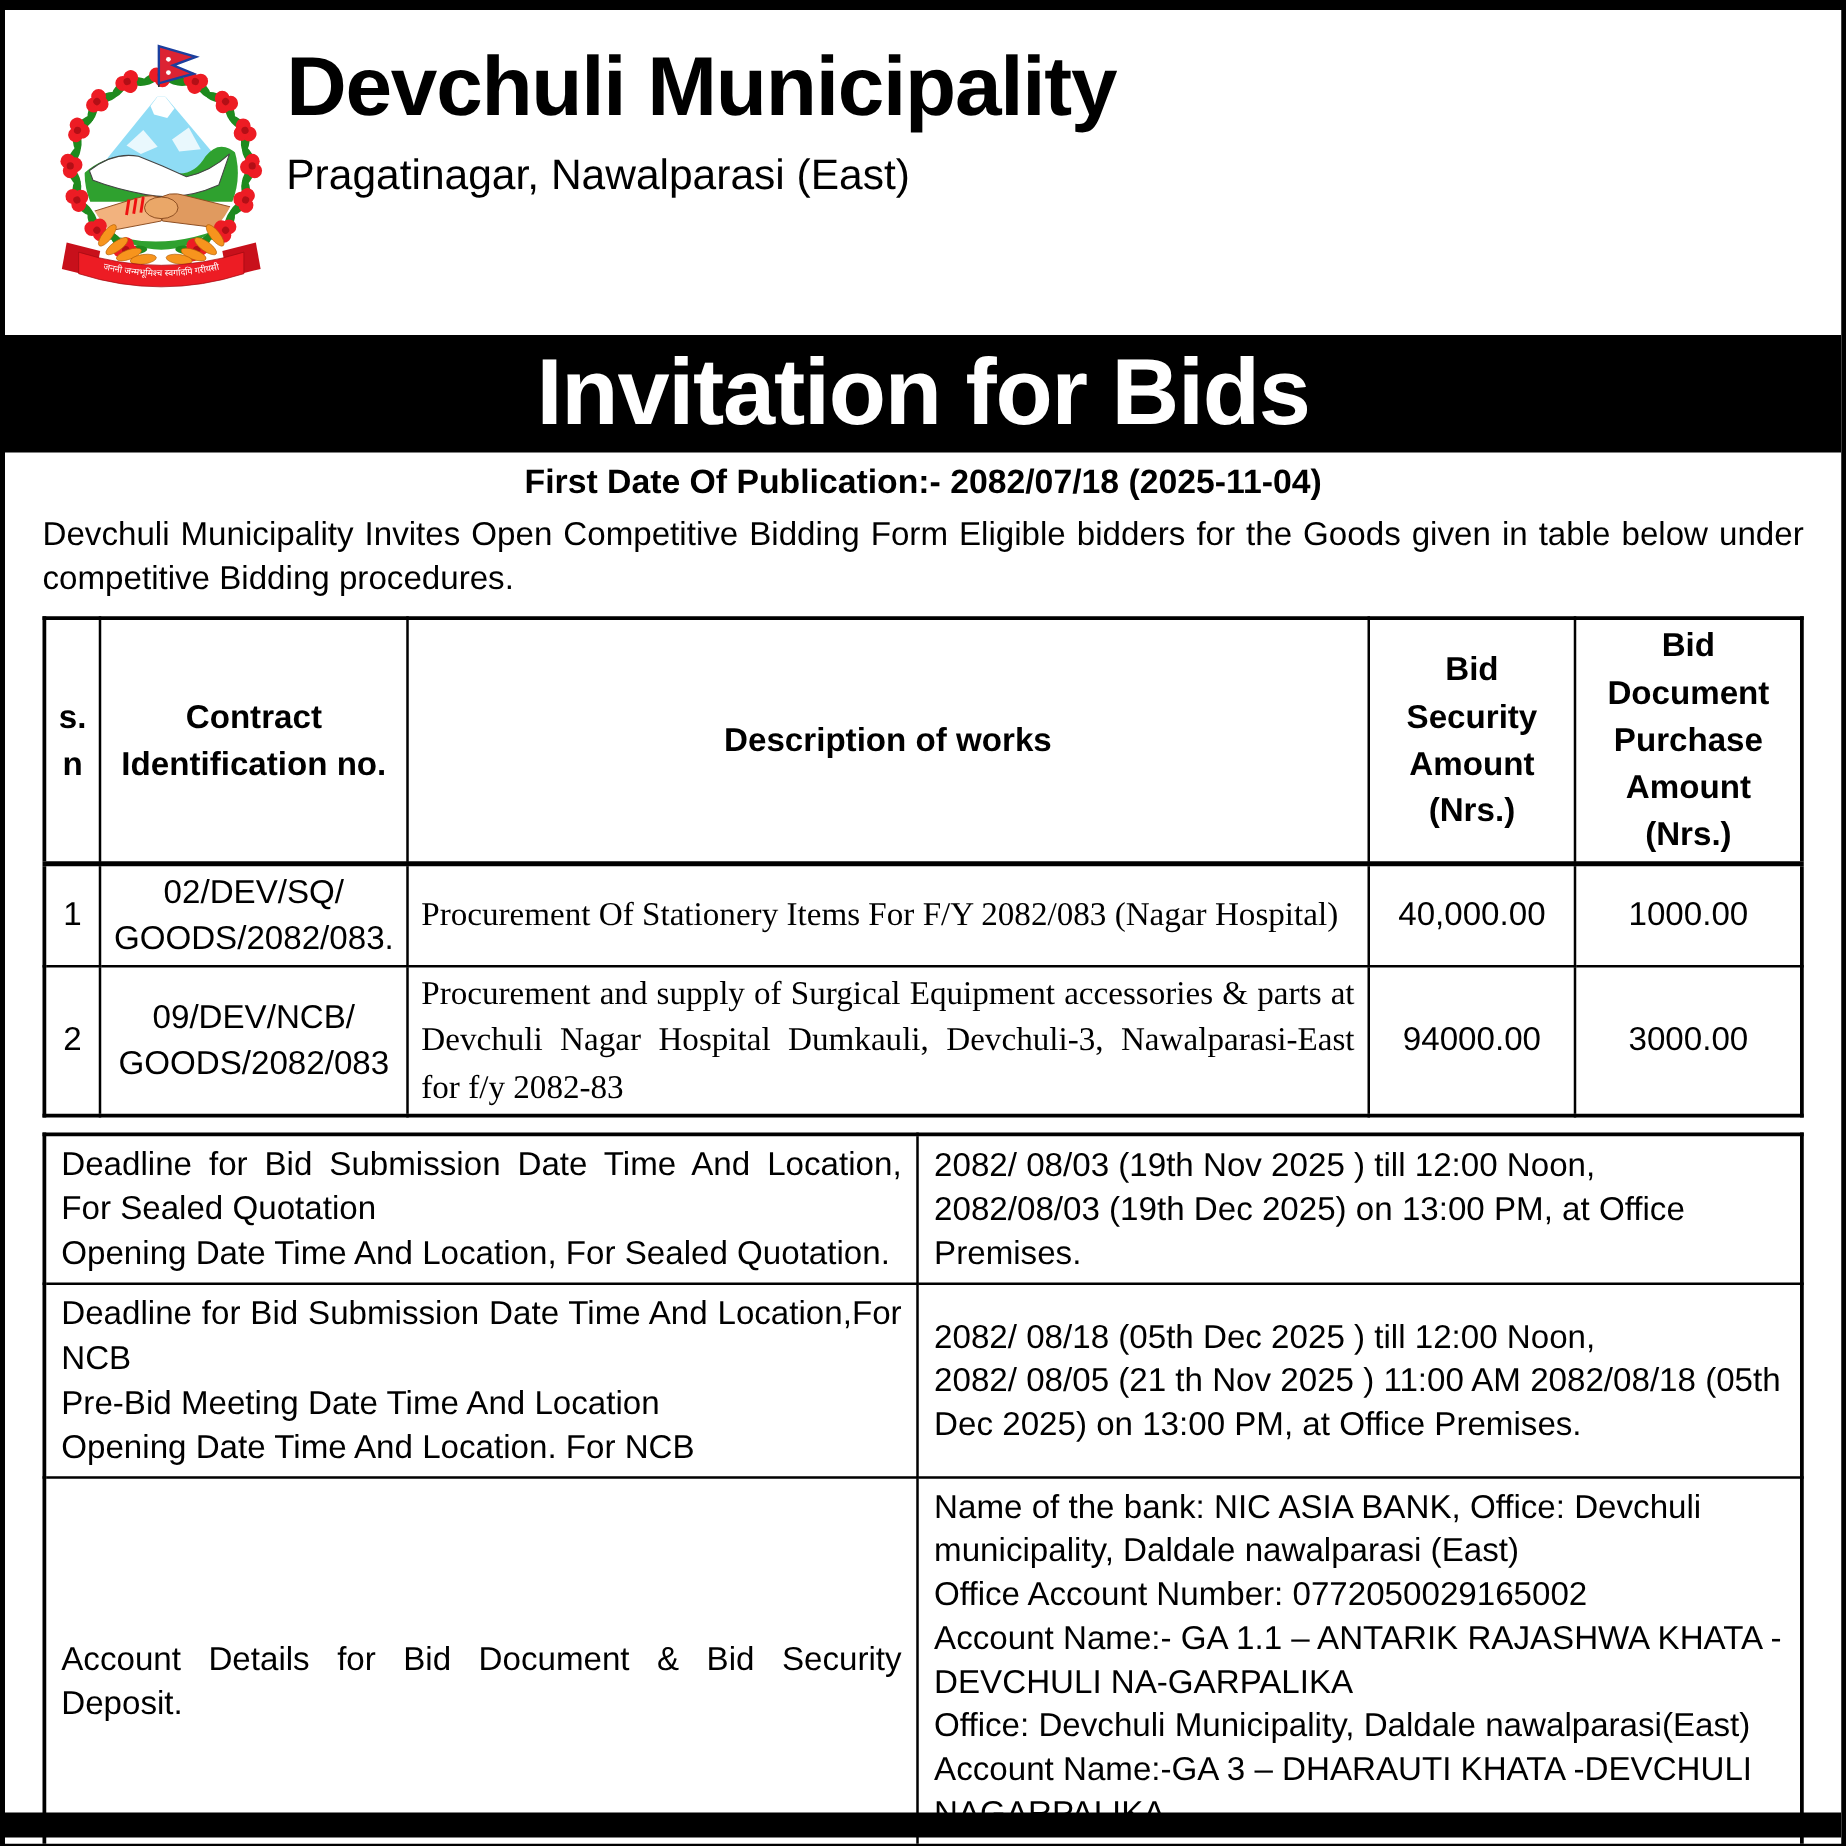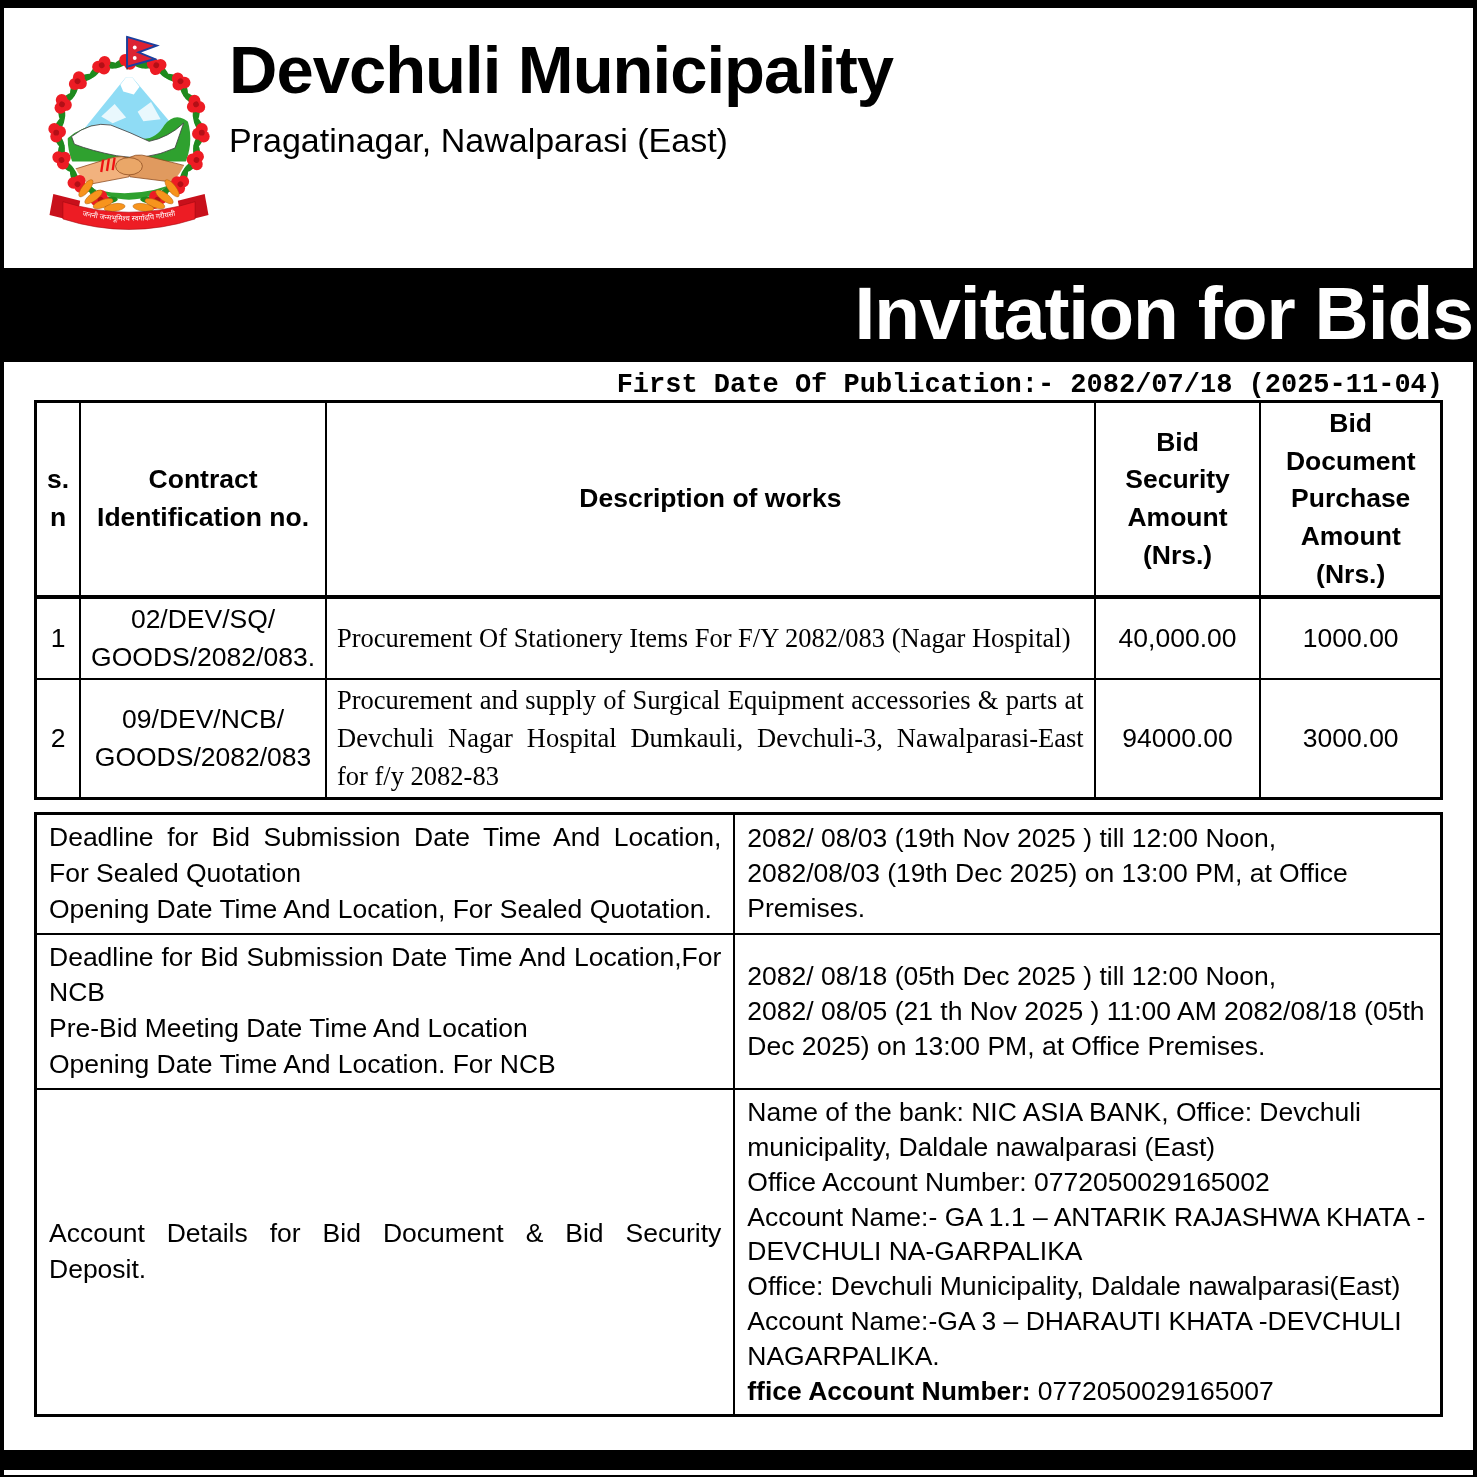--- a/index.html
+++ b/index.html
@@ -19,26 +19,26 @@
   
   .header { position: relative; height: 260px; }
   .logo { position: absolute; left: 34px; top: 14px; }
   .header-text { padding: 0 150px 0 225px; }
   .title    { font-size: 67px; font-weight: bold; letter-spacing: -1px; padding-top: 28px; line-height: 1.0; }
   .subtitle { font-size: 67px; font-weight: bold; letter-spacing: -1px; padding-top: 30px; line-height: 1.0; }
   .address  { font-size: 34px; font-weight: normal; padding-top: 18px; }
   
   .banner {
     background: #000; color: #fff; height: 94px;
-    text-align: right; font-size: 75px; font-weight: bold;
+    text-align: center; font-size: 75px; font-weight: bold;
     line-height: 90px; letter-spacing: -1px;
   }
   
   .content { padding: 0 30px; }
-  .pubdate { text-align: right; font-weight: bold; font-size: 27px; margin-top: 8px; font-family: Liberation Mono, monospace; }
+  .pubdate { text-align: center; font-weight: bold; font-size: 27px; margin-top: 8px; }
   .intro   { font-size: 26.5px; line-height: 1.33; text-align: justify; margin-top: 9px; margin-bottom: 13px; }
 
   table { width: 100%; border-collapse: collapse; }
   table.bids { border: 3px solid #000; }
   table.bids th, table.bids td { border: 2px solid #000; font-size: 26.5px; padding: 2px 10px; vertical-align: middle; }
   table.bids thead tr { height: 110px; border-bottom: 4px solid #000; }
   table.bids th { font-weight: bold; text-align: center; line-height: 1.42; }
   .pre { white-space: pre-line; }
   td.c { text-align: center; line-height: 1.42; }
   td.j { text-align: justify; line-height: 1.42; font-family: Liberation Serif, serif; }
@@ -152,20 +152,21 @@
       <div class="address">Pragatinagar, Nawalparasi (East)</div>
     </div>
   </div>
 
   <div class="banner">Invitation for Bids</div>
 
   <div class="content">
 
     <div class="pubdate">First Date Of Publication:- 2082/07/18 (2025-11-04)</div>
 
+    <div class="intro">Devchuli Municipality Invites Open Competitive Bidding Form Eligible bidders for the Goods given in table below under competitive Bidding procedures.</div>
 
     <table class="bids">
       <colgroup>
         <col style="width:2.8%">
           <col style="width:15.1%">
           <col style="width:57.2%">
           <col style="width:11.9%">
           <col style="width:13%">
       </colgroup>
       <thead>

